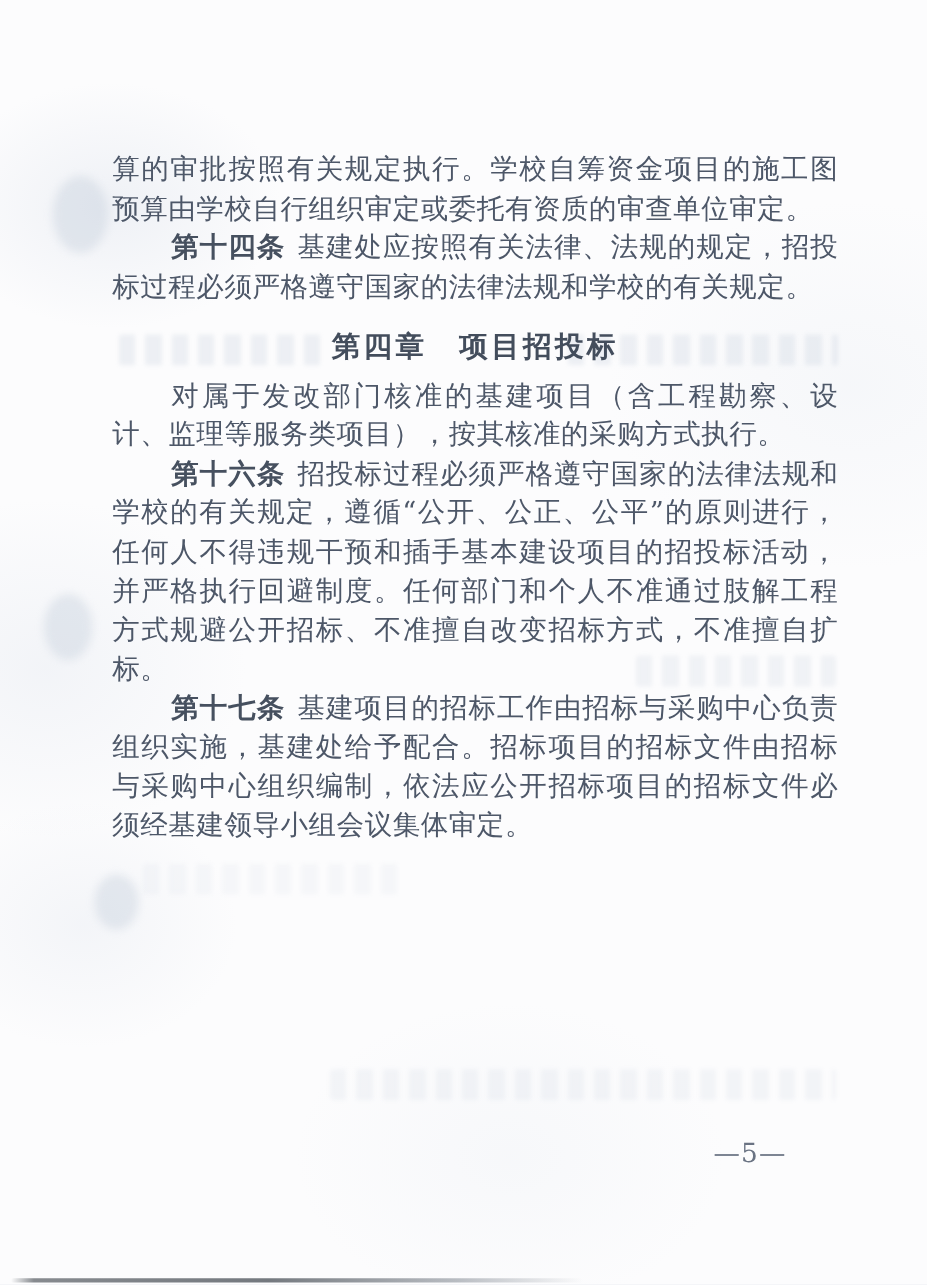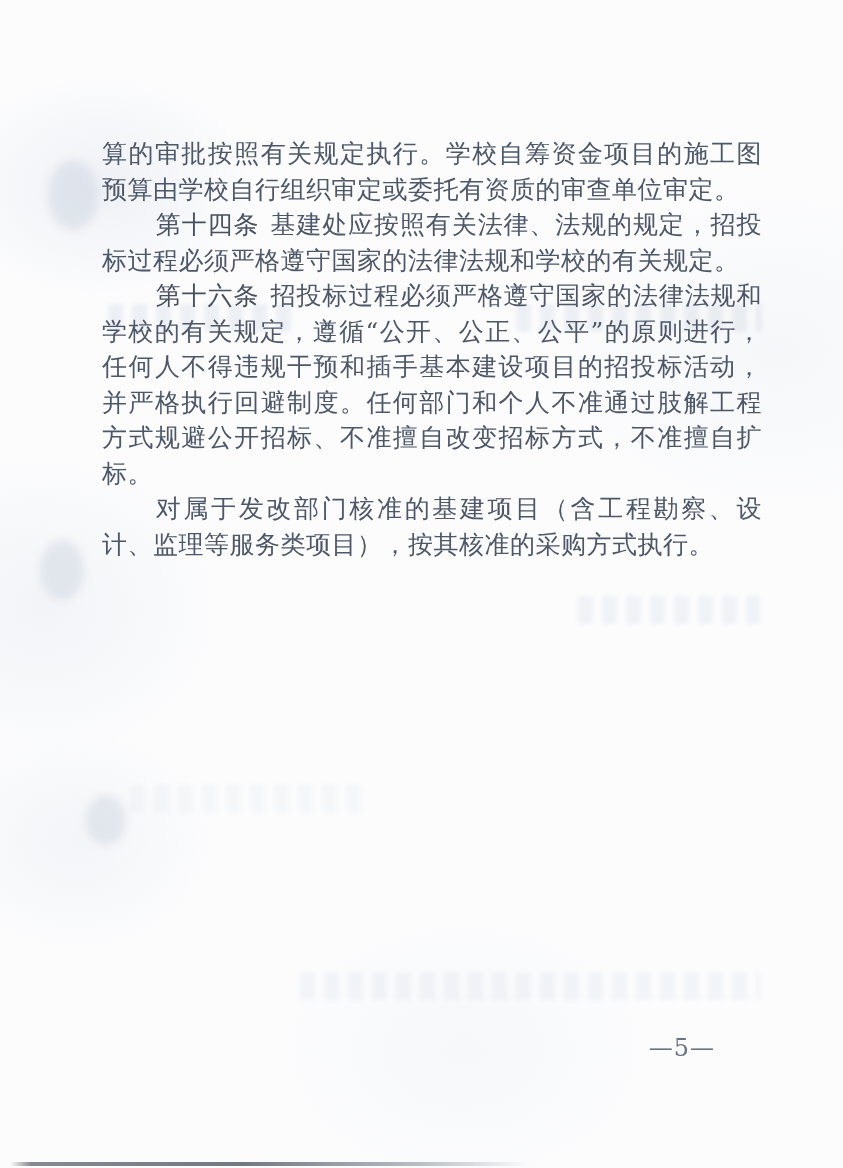--- a/index.html
+++ b/index.html
@@ -34,21 +34,21 @@
     text-align: justify;
   }
   .content p {
     margin: 0;
     text-indent: 2.15em;
   }
   .content p.no-indent {
     text-indent: 0;
   }
   .lbl {
-    font-weight: normal;
+    font-weight: bold;
     color: #46505f;
     margin-right: 0.45em;
   }
   h2.chapter {
     margin: 21px 0 7px 0;
     text-align: center;
     font-size: 26px;
     font-weight: bold;
     letter-spacing: 3px;
     color: #434d5c;
@@ -109,26 +109,28 @@
   <div class="blotch" style="left:48px; top:160px; width:50px; height:70px;"></div>
   <div class="blotch" style="left:40px; top:540px; width:44px; height:60px;"></div>
   <div class="blotch" style="left:86px; top:795px; width:40px; height:50px;"></div>
 
   <div class="content">
 
     <p class="no-indent">算的审批按照有关规定执行。学校自筹资金项目的施工图预算由学校自行组织审定或委托有资质的审查单位审定。</p>
 
     <p><span class="lbl">第十四条</span><span>基建处应按照有关法律、法规的规定，招投标过程必须严格遵守国家的法律法规和学校的有关规定。</span></p>
 
+    <h2 class="chapter">第四章　项目招投标</h2>
 
+
+    <p>对属于发改部门核准的基建项目（含工程勘察、设计、监理等服务类项目），按其核准的采购方式执行。</p>
 
     <p><span class="lbl">第十六条</span><span>招投标过程必须严格遵守国家的法律法规和学校的有关规定，遵循“公开、公正、公平”的原则进行，任何人不得违规干预和插手基本建设项目的招投标活动，并严格执行回避制度。任何部门和个人不准通过肢解工程方式规避公开招标、不准擅自改变招标方式，不准擅自扩标。</span></p>
 
-    <p>对属于发改部门核准的基建项目（含工程勘察、设计、监理等服务类项目），按其核准的采购方式执行。</p>
-
+    <p><span class="lbl">第十七条</span><span>基建项目的招标工作由招标与采购中心负责组织实施，基建处给予配合。招标项目的招标文件由招标与采购中心组织编制，依法应公开招标项目的招标文件必须经基建领导小组会议集体审定。</span></p>
 
   </div>
 
   <div class="pageno">—5—</div>
 
   <div class="bottom-line"></div>
 
 </div>
 
 </body></html>

